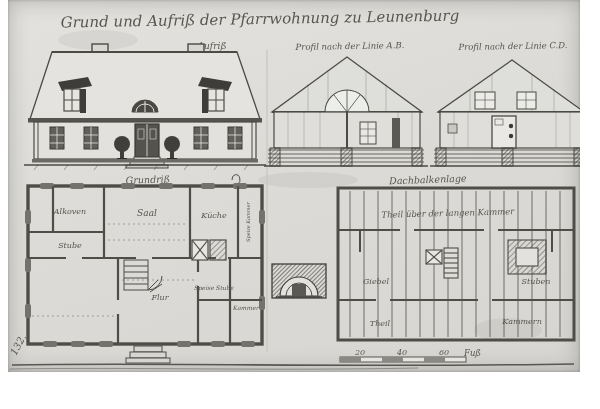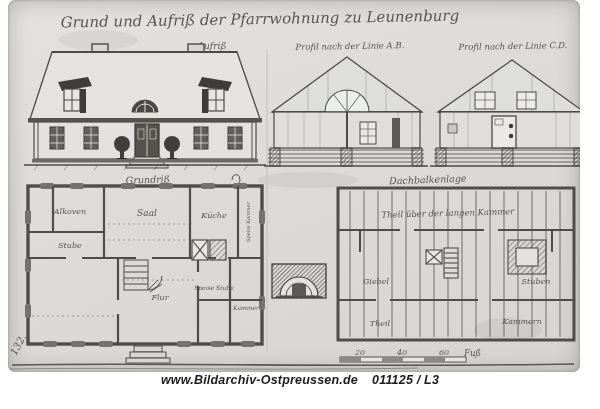--- a/index.html
+++ b/index.html
@@ -1,20 +1,20 @@
 <!DOCTYPE html>
 <html><head>
 <meta charset="utf-8">
 <style>
   html,body{margin:0;padding:0;background:#ffffff;}
   #stage{position:relative;width:600px;height:409px;background:#ffffff;overflow:hidden;
          font-family:"Liberation Sans",sans-serif;}
   #photo{position:absolute;left:8px;top:0;width:572px;height:372px;
          background:linear-gradient(160deg,#e3e2de 0%,#dcdbd7 45%,#d6d5d1 100%);
-         box-shadow:inset 0 0 22px rgba(0,0,0,.22), inset 0 0 3px rgba(0,0,0,.25);border-radius:7px;}
+         box-shadow:inset 0 0 22px rgba(0,0,0,.22), inset 0 0 3px rgba(0,0,0,.25);}
   #photo svg{display:block;width:572px;height:372px;}
   .hand{font-family:"DejaVu Serif",serif;font-style:italic;fill:#595650;}
   .caption-line{position:absolute;left:0;width:600px;text-align:center;color:#1c1c1c;}
   #caption1{top:373px;font-size:12.5px;font-weight:bold;font-style:italic;letter-spacing:.2px;}
   #caption2{top:390px;font-size:12.5px;}
   .cap-gap{display:inline-block;width:14px;}
   .cap-gap-wide{display:inline-block;width:22px;}
 </style>
 </head>
 <body>
@@ -399,16 +399,15 @@
         </g>
       </g>
 
       <path d="M4,365 C150,362 320,368 566,364" stroke="#44433e" stroke-width="1.6" fill="none" opacity="0.85"></path>
       <path d="M2,369 C120,367 260,371 410,368" stroke="#55534e" stroke-width="1" fill="none" opacity="0.5"></path>
 
       <text class="hand" x="8" y="356" font-size="10" transform="rotate(-62 8 356)">132.</text>
     </svg>
   </div>
 
-  <div id="caption1" class="caption-line"><span>www.Bildarchiv-Ostpreussen.de</span><span class="cap-gap"></span><span>011125 / L3</span></div>
 
 
 </div>
 
 </body></html>

